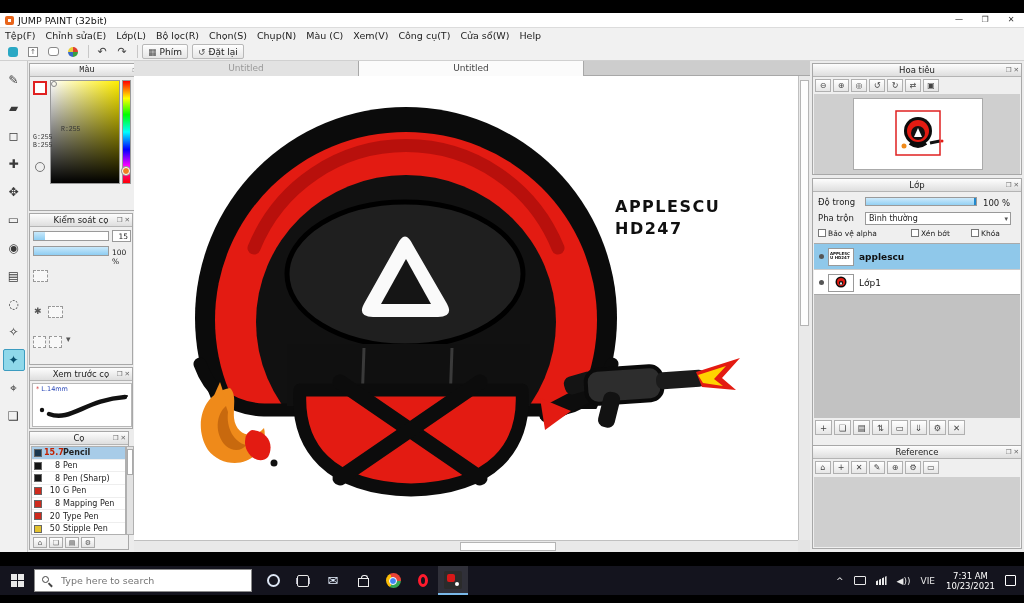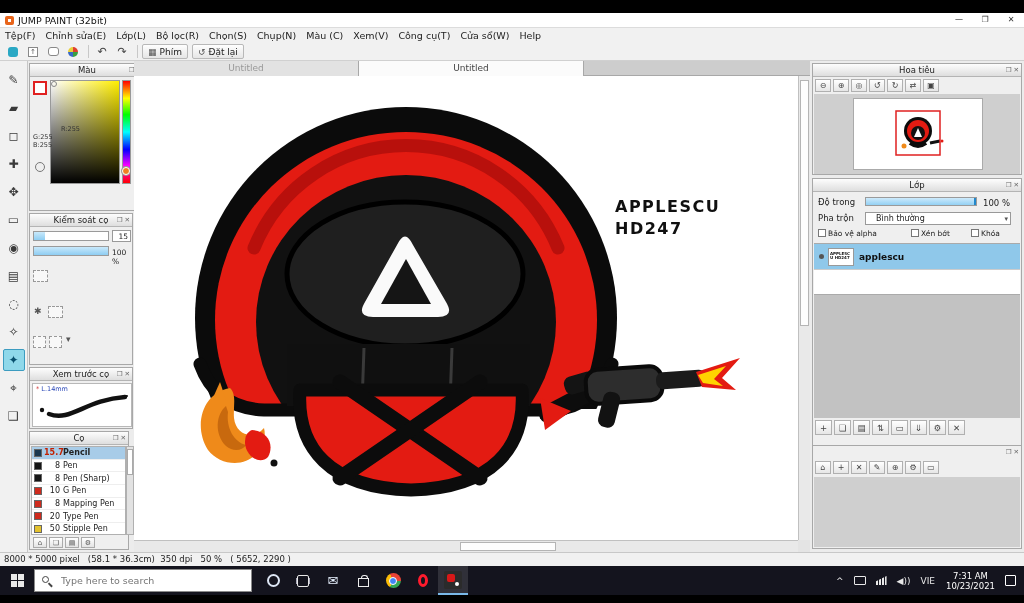--- a/index.html
+++ b/index.html
@@ -95,21 +95,21 @@
   
   .navbar { position:absolute; left:2px; top:15px; display:flex; gap:2px; }
   .nbtn { width:16px; height:13px; border:1px solid #b0b0b0; background:linear-gradient(#fff,#e6e6e6); font-size:8px; color:#444; text-align:center; line-height:12px; }
   .navcontent { position:absolute; left:1px; top:30px; width:206px; height:80px; background:#cfcfcf; }
   .navthumb { position:absolute; left:39px; top:4px; width:130px; height:72px; background:#fff; border:1px solid #aaa; }
 
   
   .lrow-label { position:absolute; font-size:8.5px; color:#222; }
   .lslider { position:absolute; left:52px; top:18px; width:112px; height:9px; border:1px solid #9a9a9a; background:#fff; }
   .lslider .fill { width:100%; height:100%; background:linear-gradient(#cdeafc,#93d0f3); border-right:2px solid #2288cc; }
-  .blendbox { position:absolute; left:52px; top:33px; width:146px; height:13px; background:#fff; border:1px solid #999; font-size:8px; color:#222; line-height:12px; padding-left:10px; }
+  .blendbox { position:absolute; left:52px; top:33px; width:146px; height:13px; background:#fff; border:1px solid #999; font-size:8px; color:#222; line-height:12px; padding-left:3px; }
   .blendbox .car { position:absolute; right:2px; top:0; font-size:7px; color:#555; }
   .cbx { display:inline-block; width:8px; height:8px; border:1px solid #777; background:#fff; vertical-align:-1px; margin-right:2px; }
   .cbgroup { position:absolute; top:50px; font-size:7.5px; color:#222; }
   .layerlist { position:absolute; left:1px; top:64px; width:206px; height:52px; background:#fff; border-top:1px solid #aaa; border-bottom:1px solid #aaa; }
   .lrow { height:26px; display:flex; align-items:center; border-bottom:1px solid #ccc; }
   .lrow.sel { background:#8fc8ea; }
   .viscell { width:14px; display:flex; justify-content:center; }
   .visdot { width:5px; height:5px; border-radius:50%; background:#555; }
   .lthumb { width:26px; height:18px; background:#fff; border:1px solid #999; margin-right:5px; overflow:hidden; flex:none; }
   .lthumb .tinytext { font-size:4px; line-height:4px; font-weight:bold; color:#111; padding:3px 1px 0 1px; word-break:break-all; }
@@ -254,21 +254,21 @@
     <div class="tool">
         <span>⌖</span>
       </div>
     <div class="tool">
         <span>❑</span>
       </div>
   </div>
 
   <div class="leftpanels">
 
-    <div class="panel" style="left:1px; top:2px; width:116px; height:148px;">
+    <div class="panel" style="left:1px; top:2px; width:116px; height:148px;font-family:Liberation Mono, monospace;">
       <div class="ptitle">Màu</div>
       <div class="pticons">
           <span>❐</span>
           <span>✕</span>
         </div>
       <div class="fg-swatch"></div>
       <div class="sv-square"></div>
       <div class="sv-dot"></div>
       <div class="hue-bar"></div>
       <div class="hue-dot"></div>
@@ -498,56 +498,68 @@
       <div class="layerlist">
         <div class="lrow sel">
           <div class="viscell">
               <div class="visdot"></div>
             </div>
           <div class="lthumb">
               <div class="tinytext">APPLESCU HD247</div>
             </div>
           <span class="lname">applescu</span>
         </div>
+        <div class="lrow">
+          <div class="viscell">
+              <div class="visdot"></div>
+            </div>
+          <div class="lthumb">
+            <svg width="24" height="16">
+              <circle cx="12" cy="7" r="5.5" fill="#0b0b0b"></circle>
+              <circle cx="12" cy="7" r="4" fill="#e31b12"></circle>
+              <circle cx="12" cy="8" r="2.2" fill="#111"></circle>
+              <polygon points="12,6.5 10.6,9.5 13.4,9.5" fill="#fff"></polygon>
+            </svg>
+          </div>
+          <span class="lname">Lớp1</span>
+        </div>
       </div>
       <div class="layerfill"></div>
 
       <div class="lbtnbar">
         <div class="lbtn">+</div>
         <div class="lbtn">❏</div>
         <div class="lbtn">▤</div>
         <div class="lbtn">⇅</div>
         <div class="lbtn">▭</div>
         <div class="lbtn">⇓</div>
         <div class="lbtn">⚙</div>
         <div class="lbtn">✕</div>
       </div>
     </div>
 
     <div class="panel" style="left:2px; top:384px; width:210px; height:104px;">
+      <div class="ptitle">Reference</div>
       <div class="pticons">
           <span>❐</span>
           <span>✕</span>
         </div>
       <div class="refbar">
         <div class="nbtn">⌂</div>
         <div class="nbtn">+</div>
         <div class="nbtn">✕</div>
         <div class="nbtn">✎</div>
         <div class="nbtn">⊕</div>
         <div class="nbtn">⚙</div>
         <div class="nbtn">▭</div>
       </div>
       <div class="refcontent"></div>
     </div>
   </div>
 
-  <div class="statusbar">
-    <span>8000 * 5000 pixel   (58.1 * 36.3cm)  350 dpi   50 %   ( 5652, 2290 )</span>
-  </div>
 
   <div class="taskbar">
     <div class="startbtn">
       <div class="winlogo">
           <div></div>
           <div></div>
           <div></div>
           <div></div>
         </div>
     </div>

